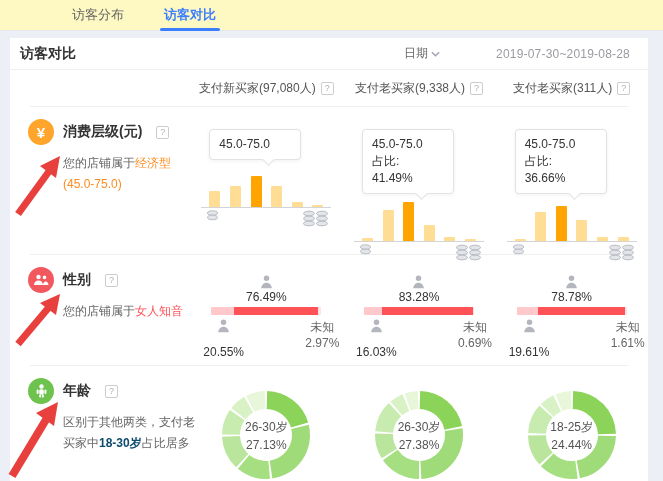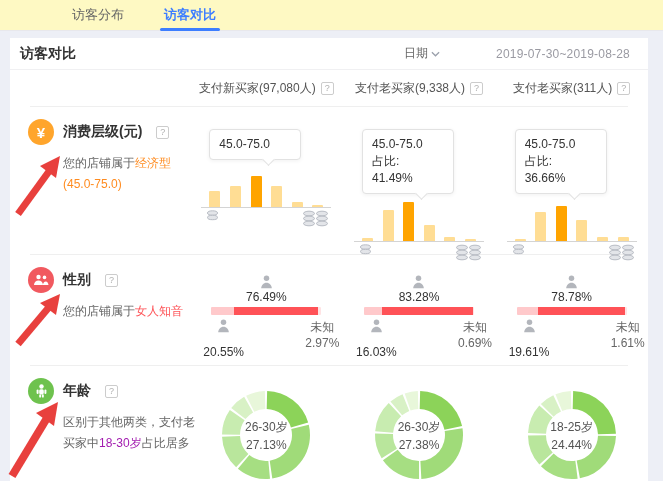--- a/index.html
+++ b/index.html
@@ -55,21 +55,21 @@
   .cat-icon .yen { color:#fff; font-size:15px; font-weight:bold; line-height:1; }
   .row-title { font-size:14px; font-weight:bold; color:#333; }
   .help {
     width:13px; height:13px; border:1px solid #ccc; border-radius:2px;
     color:#b0b0b0; font-size:9px; line-height:11px; text-align:center;
     display:inline-block; margin-left:5px; vertical-align:1px; cursor:pointer;
   }
   .row-desc { margin:8px 0 0 35px; font-size:12px; color:#666; line-height:21px; width:118px; }
   .hl-orange { color:#ff8b1f; }
   .hl-red { color:#fe5458; }
-  .hl-green { color:#a21caf; }
+  .hl-green { color:#0c4a6e;font-weight:bold; }
   
   .chart-cell { padding-top:22px; display:flex; flex-direction:column; align-items:center; }
   .mini-wrap { width:130px; }
   .tooltip {
     position:relative; width:92px; margin-left:8px;
     background:#fff; border:1px solid #e2e2e2; border-radius:4px;
     box-shadow:0 1px 4px rgba(0,0,0,.06);
     padding:6px 9px; font-size:12px; color:#333; line-height:17px;
   }
   .tooltip::after, .tooltip::before {

